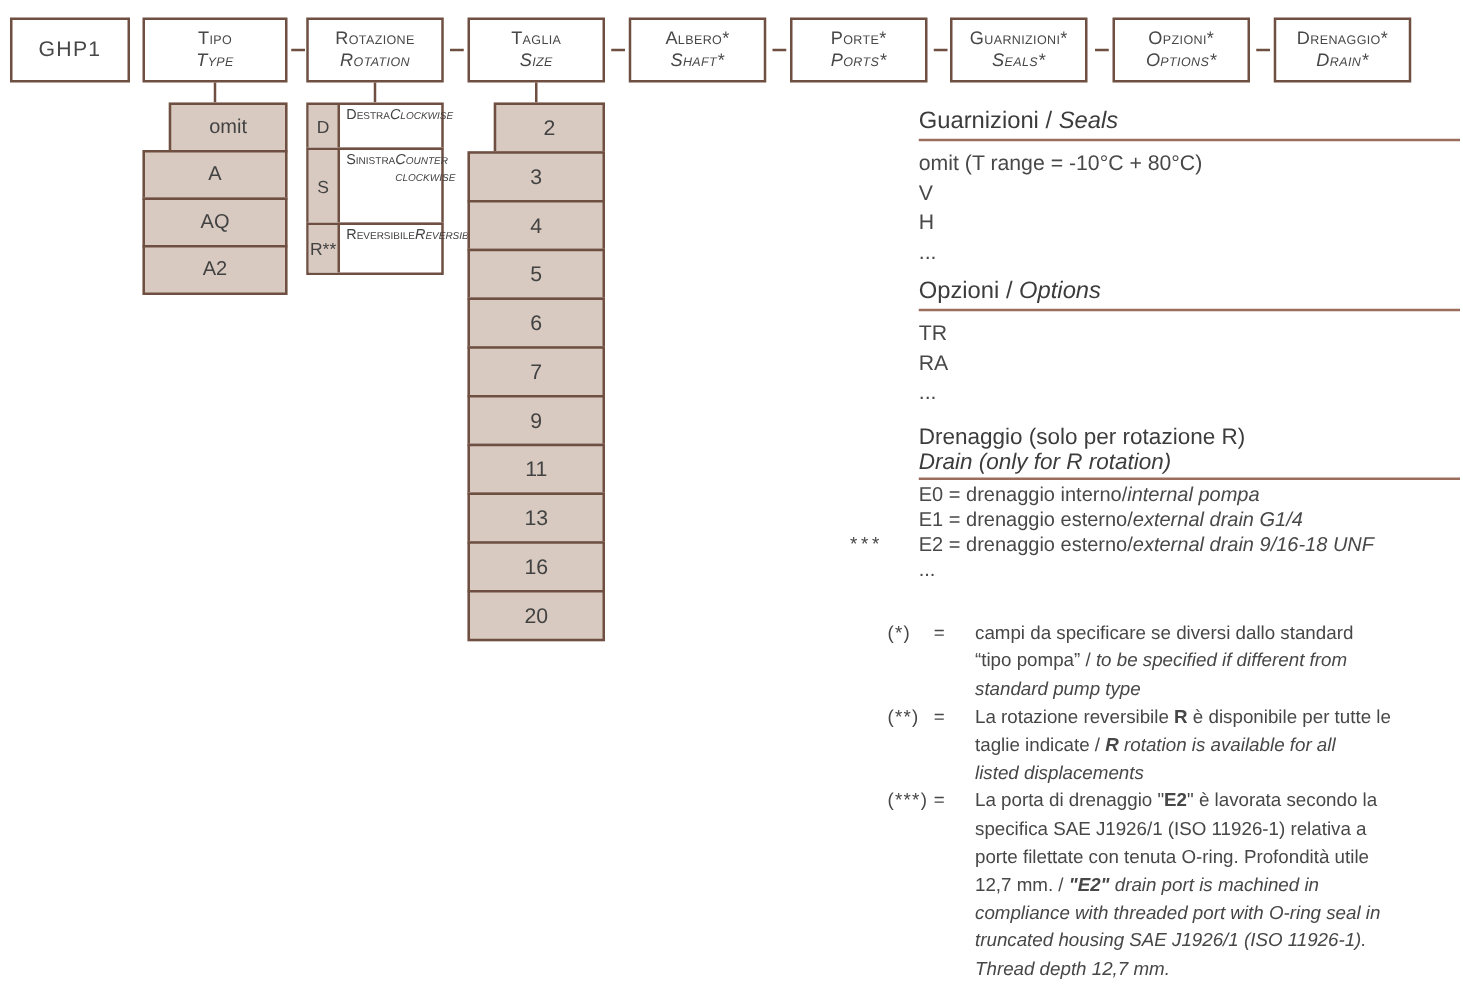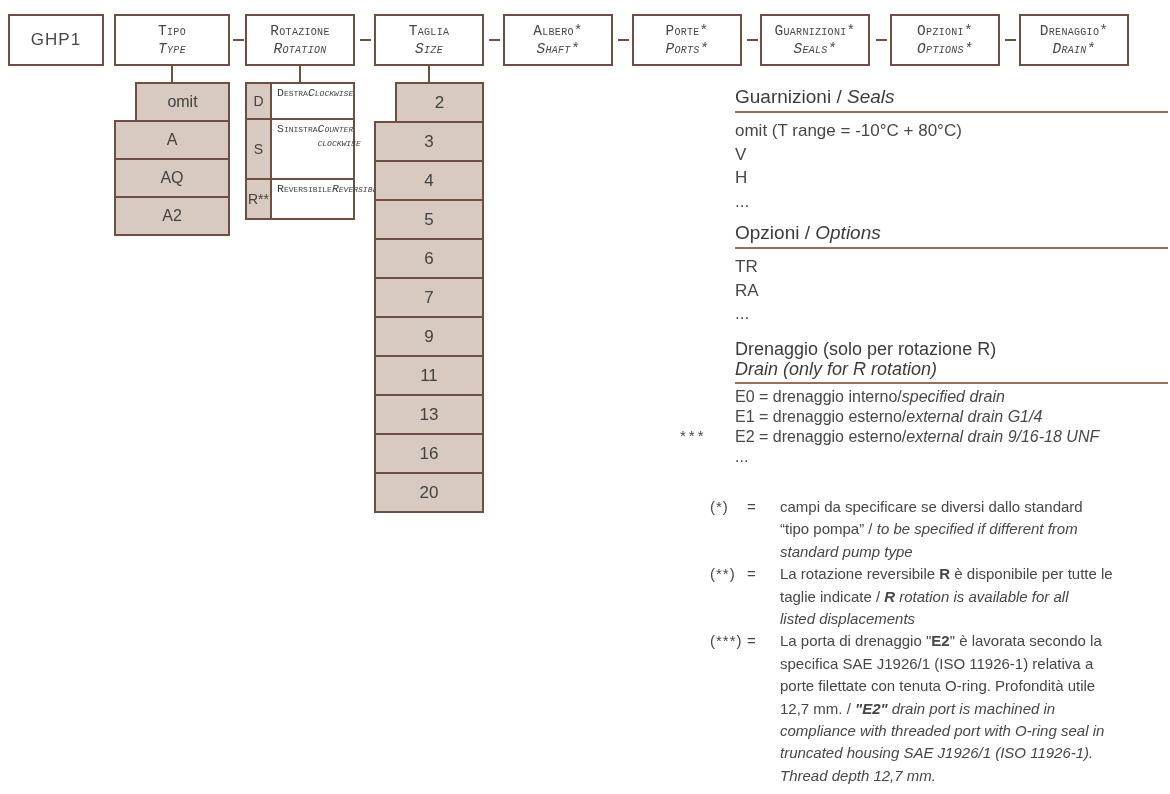--- a/index.html
+++ b/index.html
@@ -3,21 +3,21 @@
 <meta charset="utf-8">
 <style>
   html,body{margin:0;padding:0;background:#ffffff;}
   .canvas{
     position:relative;width:1170px;height:794px;background:#ffffff;
     font-family:"Liberation Sans",sans-serif;color:#484848;overflow:hidden;
   }
   .canvas *{box-sizing:border-box;}
   .ital{font-style:italic;}
   .bold{font-weight:bold;}
-  .sc{font-variant:small-caps;font-family:Liberation Mono, monospace;}
+  .sc{font-variant:small-caps;}
 
   
   .hbox{
     position:absolute;top:14px;height:52px;border:2px solid #6e4f41;background:#fff;
     display:flex;flex-direction:column;align-items:center;justify-content:center;text-align:center;
   }
   .model-txt{font-size:17px;letter-spacing:1px;color:#474747;}
   .fld{font-size:14.5px;line-height:18px;letter-spacing:.3px;color:#474747;white-space:nowrap;}
   .dash{position:absolute;top:39px;width:11px;height:2px;background:#6e4f41;}
   .vline{position:absolute;top:66px;width:2px;height:16px;background:#6e4f41;}
@@ -184,21 +184,21 @@
       <div class="ritem">TR</div>
       <div class="ritem">RA</div>
       <div class="ritem">...</div>
     </div>
   </div>
 
   <div class="rsec" style="top:339px">
     <div class="rhead dual"><span>Drenaggio (solo per rotazione R)</span><br><span class="ital">Drain (only for R rotation)</span></div>
     <div class="drain-items">
       <div class="triple-star">***</div>
-      <div class="ritem"><span>E0 = drenaggio interno/</span><span class="ital">specified drain</span></div>
+      <div class="ritem"><span>E0 = drenaggio interno/</span><span class="ital">internal pompa</span></div>
       <div class="ritem"><span>E1 = drenaggio esterno/</span><span class="ital">external drain G1/4</span></div>
       <div class="ritem"><span>E2 = drenaggio esterno/</span><span class="ital">external drain 9/16-18 UNF</span></div>
       <div class="ritem"><span>...</span></div>
     </div>
   </div>
 
   <div class="fnotes" style="left:700px;top:496px;width:470px">
     <div class="fn">
       <div class="fnm">(*)</div>
       <div class="fne">=</div>

